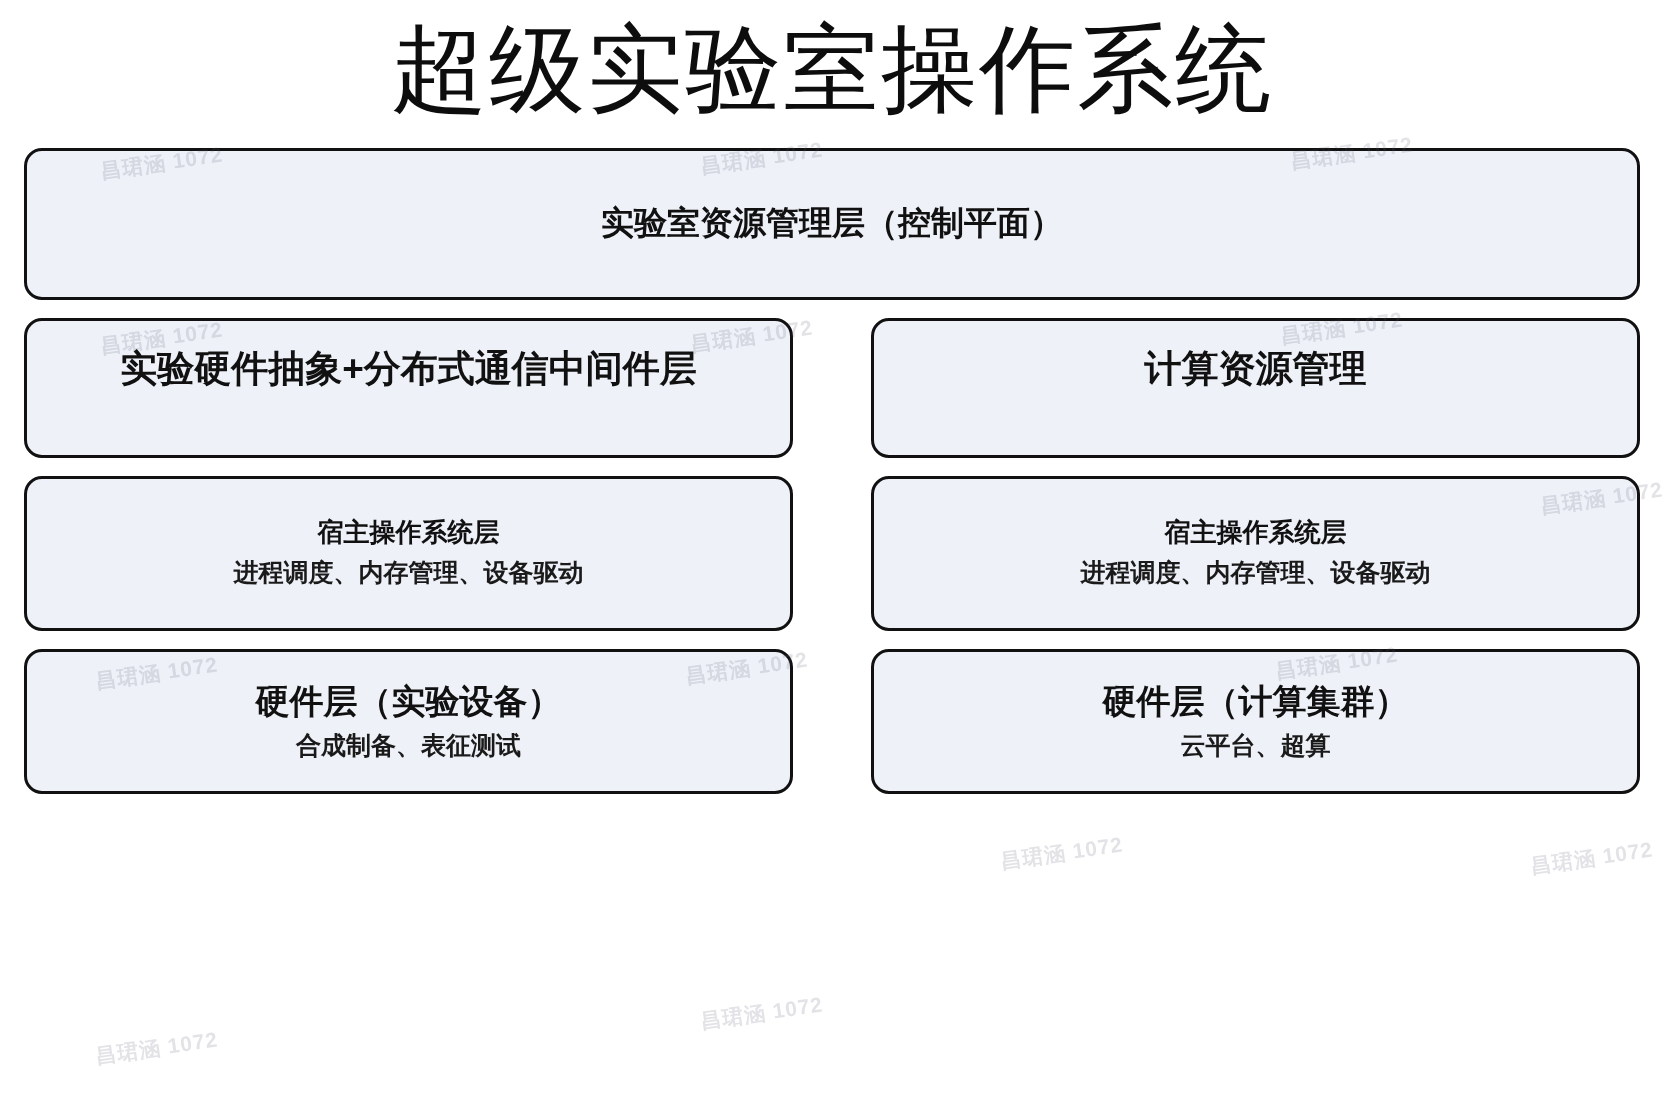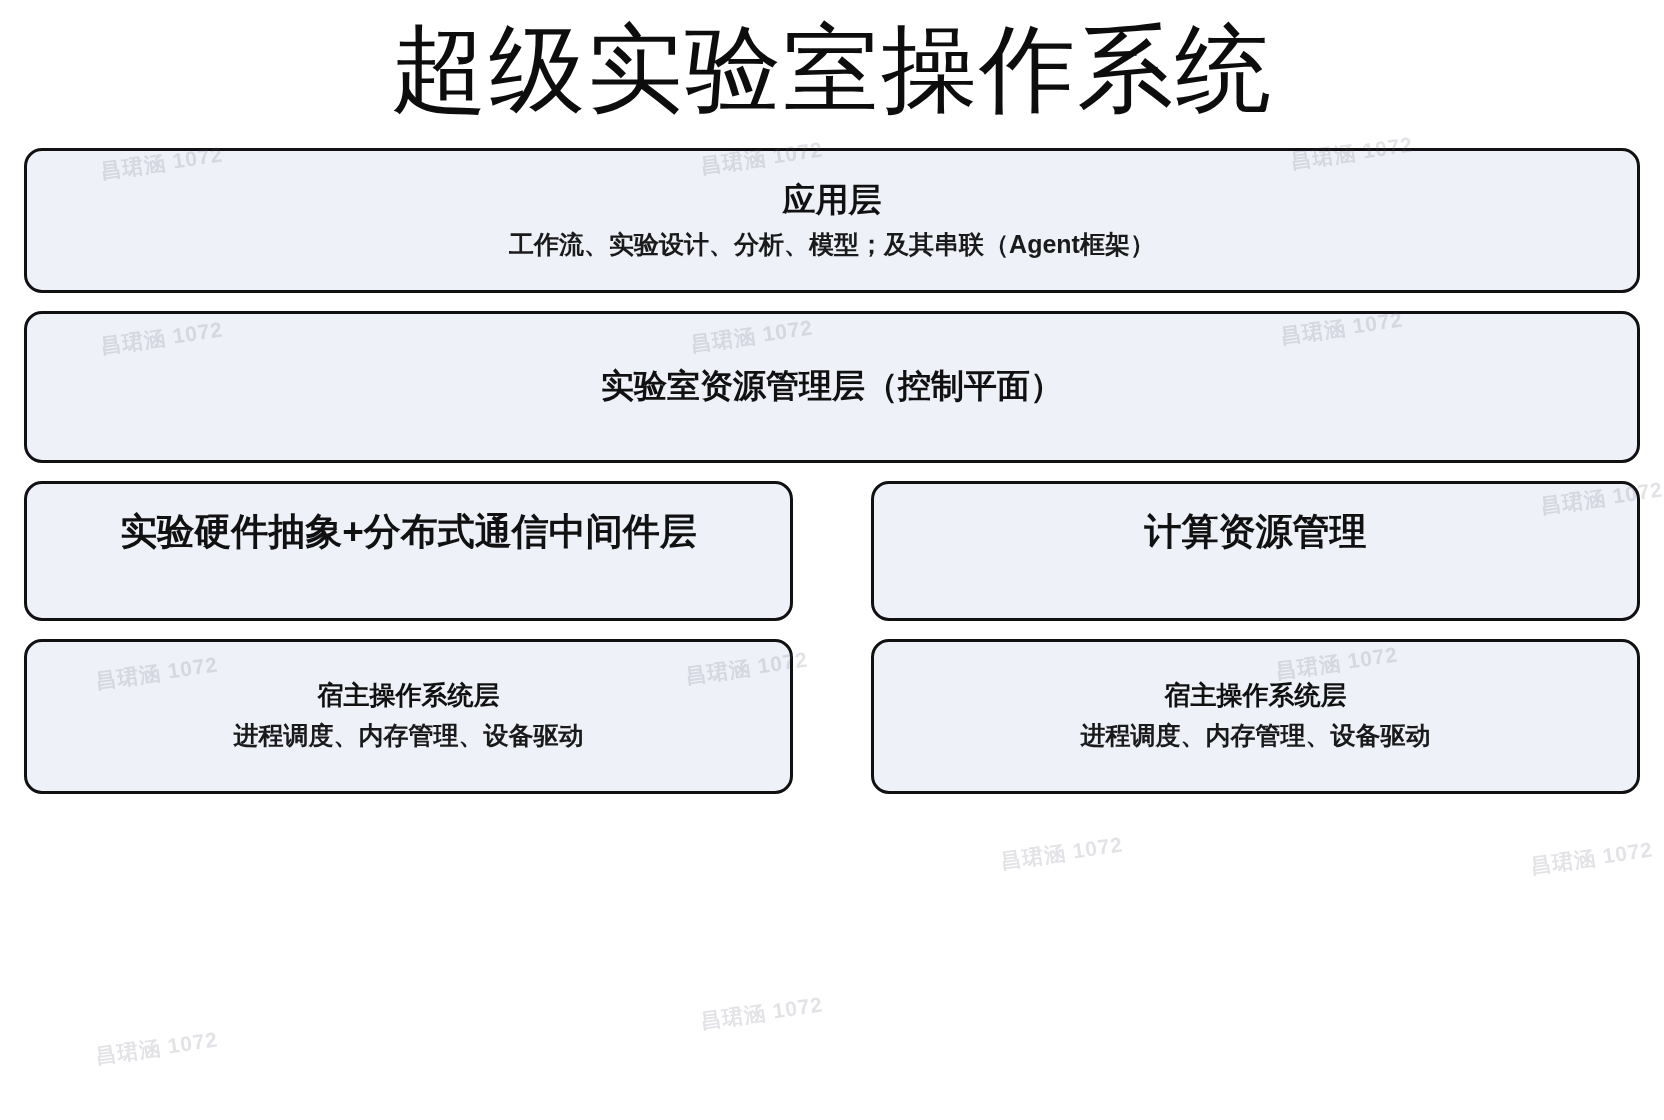--- a/index.html
+++ b/index.html
@@ -101,24 +101,20 @@
 </style>
 </head>
 <body>
 
 <div class="page">
 
   <div class="title">超级实验室操作系统</div>
 
   <div class="stack">
 
-    <div class="box full-wide row-full-1">
-      <div class="box-title">应用层</div>
-      <div class="box-sub">工作流、实验设计、分析、模型；及其串联（Agent框架）</div>
-    </div>
 
     <div class="box full-wide row-full-2">
       <div class="box-title">实验室资源管理层（控制平面）</div>
     </div>
 
     <div class="split-row row-mid">
       <div class="box">
         <div class="box-title">实验硬件抽象+分布式通信中间件层</div>
       </div>
       <div class="box">
@@ -130,20 +126,30 @@
       <div class="box">
         <div class="box-title">宿主操作系统层</div>
         <div class="box-sub">进程调度、内存管理、设备驱动</div>
       </div>
       <div class="box">
         <div class="box-title">宿主操作系统层</div>
         <div class="box-sub">进程调度、内存管理、设备驱动</div>
       </div>
     </div>
 
+    <div class="split-row row-hw">
+      <div class="box">
+        <div class="box-title">硬件层（实验设备）</div>
+        <div class="box-sub">合成制备、表征测试</div>
+      </div>
+      <div class="box">
+        <div class="box-title">硬件层（计算集群）</div>
+        <div class="box-sub">云平台、超算</div>
+      </div>
+    </div>
 
   </div>
 
   <div class="wm" style="left:100px; top:145px;">昌珺涵 1072</div>
   <div class="wm" style="left:700px; top:140px;">昌珺涵 1072</div>
   <div class="wm" style="left:1290px; top:135px;">昌珺涵 1072</div>
   <div class="wm" style="left:100px; top:320px;">昌珺涵 1072</div>
   <div class="wm" style="left:690px; top:318px;">昌珺涵 1072</div>
   <div class="wm" style="left:1280px; top:310px;">昌珺涵 1072</div>
   <div class="wm" style="left:1540px; top:480px;">昌珺涵 1072</div>

